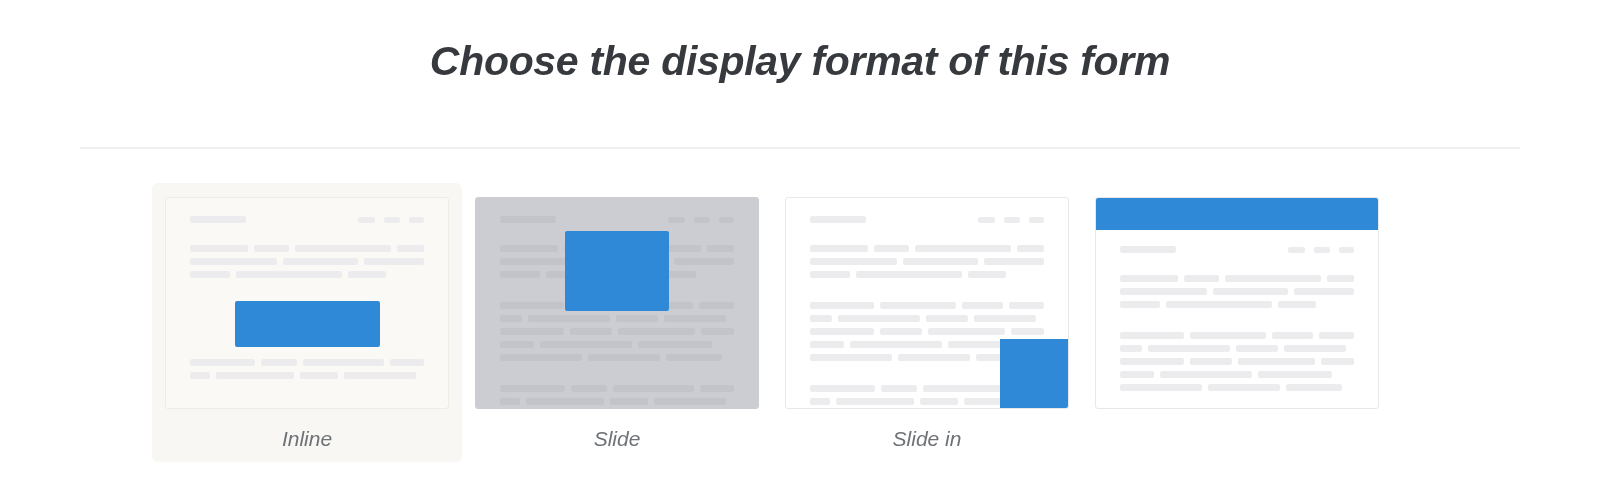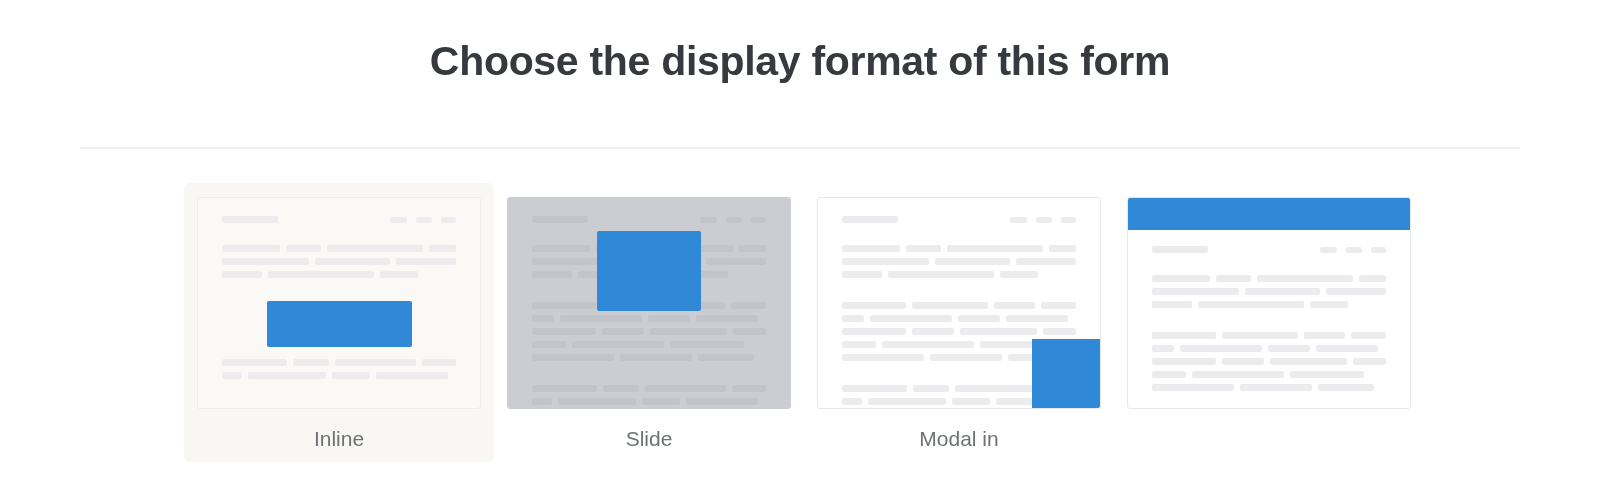--- a/index.html
+++ b/index.html
@@ -10,20 +10,21 @@
     background: #ffffff;
     font-family: "Liberation Sans", sans-serif;
     overflow: hidden;
   }
 
   .screen {
     position: relative;
     width: 1600px;
     height: 498px;
     background: #ffffff;
+    font-style: italic;
   }
 
   
   .page-title {
     position: absolute;
     top: 36px;
     left: 0;
     width: 1600px;
     text-align: center;
     font-size: 41px;
@@ -40,21 +41,21 @@
     left: 80px;
     width: 1440px;
     height: 2px;
     background: #eeeff1;
   }
 
   
   .options {
     position: absolute;
     top: 183px;
-    left: 184px;
+    left: 152px;
     width: 1270px;
     height: 275px;
     display: flex;
     align-items: flex-start;
   }
 
   .option {
     width: 310px;
     border-radius: 6px;
     padding: 14px 13px 10px 13px;
@@ -397,21 +398,21 @@
             <div class="sk-line">
                 <i style="width:20px"></i>
                 <i style="width:78px"></i>
                 <i style="width:38px"></i>
                 <i style="width:72px"></i>
               </div>
           </div>
         </div>
         <div class="blue-slide"></div>
       </div>
-      <div class="option-label">Modal in</div>
+      <div class="option-label">Slide in</div>
     </div>
 
     <div class="option">
       <div class="thumb">
         <div class="blue-sticky"></div>
         <div class="skeleton" style="padding-top:48px">
           <div class="sk-header">
             <div class="sk-logo"></div>
             <div class="sk-nav">
               <span class="n1"></span>

